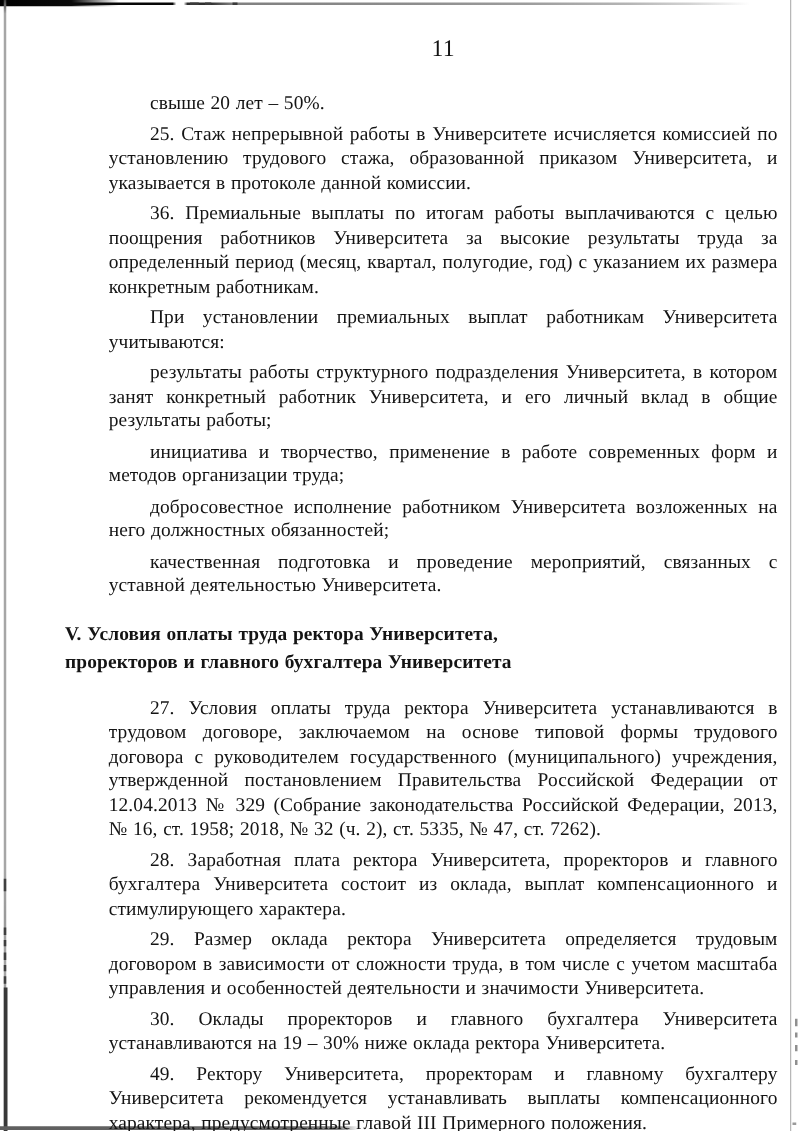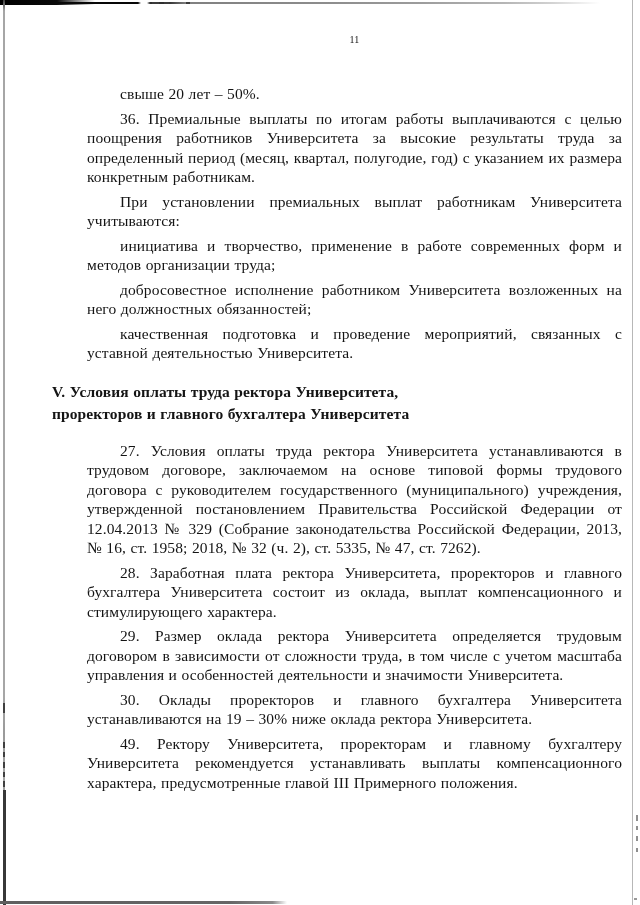--- a/index.html
+++ b/index.html
@@ -64,23 +64,23 @@
     left: 82px;
     top: 30px;
     width: 545px;
     font-size: 15.5px;
     line-height: 19.5px;
     letter-spacing: 0.1px;
     word-spacing: 0.5px;
   }
   .page-number {
     text-align: center;
-    font-size: 10px;
+    font-size: 19px;
     line-height: 20px;
-    margin-bottom: 34px;
+    margin-bottom: 23px;
   }
   p.para {
     margin: 5px;
     text-align: justify;
     text-indent: 33px;
   }
   .section-heading {
     position: relative;
     left: -30px;
     margin: 18px 0 16px 0;
@@ -112,22 +112,24 @@
 <div class="edge-right-dash" style="top:836px;height:5px;"></div>
 <div class="edge-right-dash" style="top:848px;height:4px;"></div>
 
 <div class="edge-bottom"></div>
 <div class="edge-bottom-dot"></div>
 
 <div class="content">
   <div class="page-number">11</div>
 
   <p class="para">свыше 20 лет – 50%.</p>
+  <p class="para">25. Стаж непрерывной работы в Университете исчисляется комиссией по установлению трудового стажа, образованной приказом Университета, и указывается в протоколе данной комиссии.</p>
   <p class="para">36. Премиальные выплаты по итогам работы выплачиваются с целью поощрения работников Университета за высокие результаты труда за определенный период (месяц, квартал, полугодие, год) с указанием их размера конкретным работникам.</p>
   <p class="para">При установлении премиальных выплат работникам Университета учитываются:</p>
+  <p class="para">результаты работы структурного подразделения Университета, в котором занят конкретный работник Университета, и его личный вклад в общие результаты работы;</p>
   <p class="para">инициатива и творчество, применение в работе современных форм и методов организации труда;</p>
   <p class="para">добросовестное исполнение работником Университета возложенных на него должностных обязанностей;</p>
   <p class="para">качественная подготовка и проведение мероприятий, связанных с уставной деятельностью Университета.</p>
 
   <div class="section-heading">
     <div>V. Условия оплаты труда ректора Университета,</div>
     <div>проректоров и главного бухгалтера Университета</div>
   </div>
 
   <p class="para">27. Условия оплаты труда ректора Университета устанавливаются в трудовом договоре, заключаемом на основе типовой формы трудового договора с руководителем государственного (муниципального) учреждения, утвержденной постановлением Правительства Российской Федерации от 12.04.2013 № 329 (Собрание законодательства Российской Федерации, 2013, № 16, ст. 1958; 2018, № 32 (ч. 2), ст. 5335, № 47, ст. 7262).</p>

